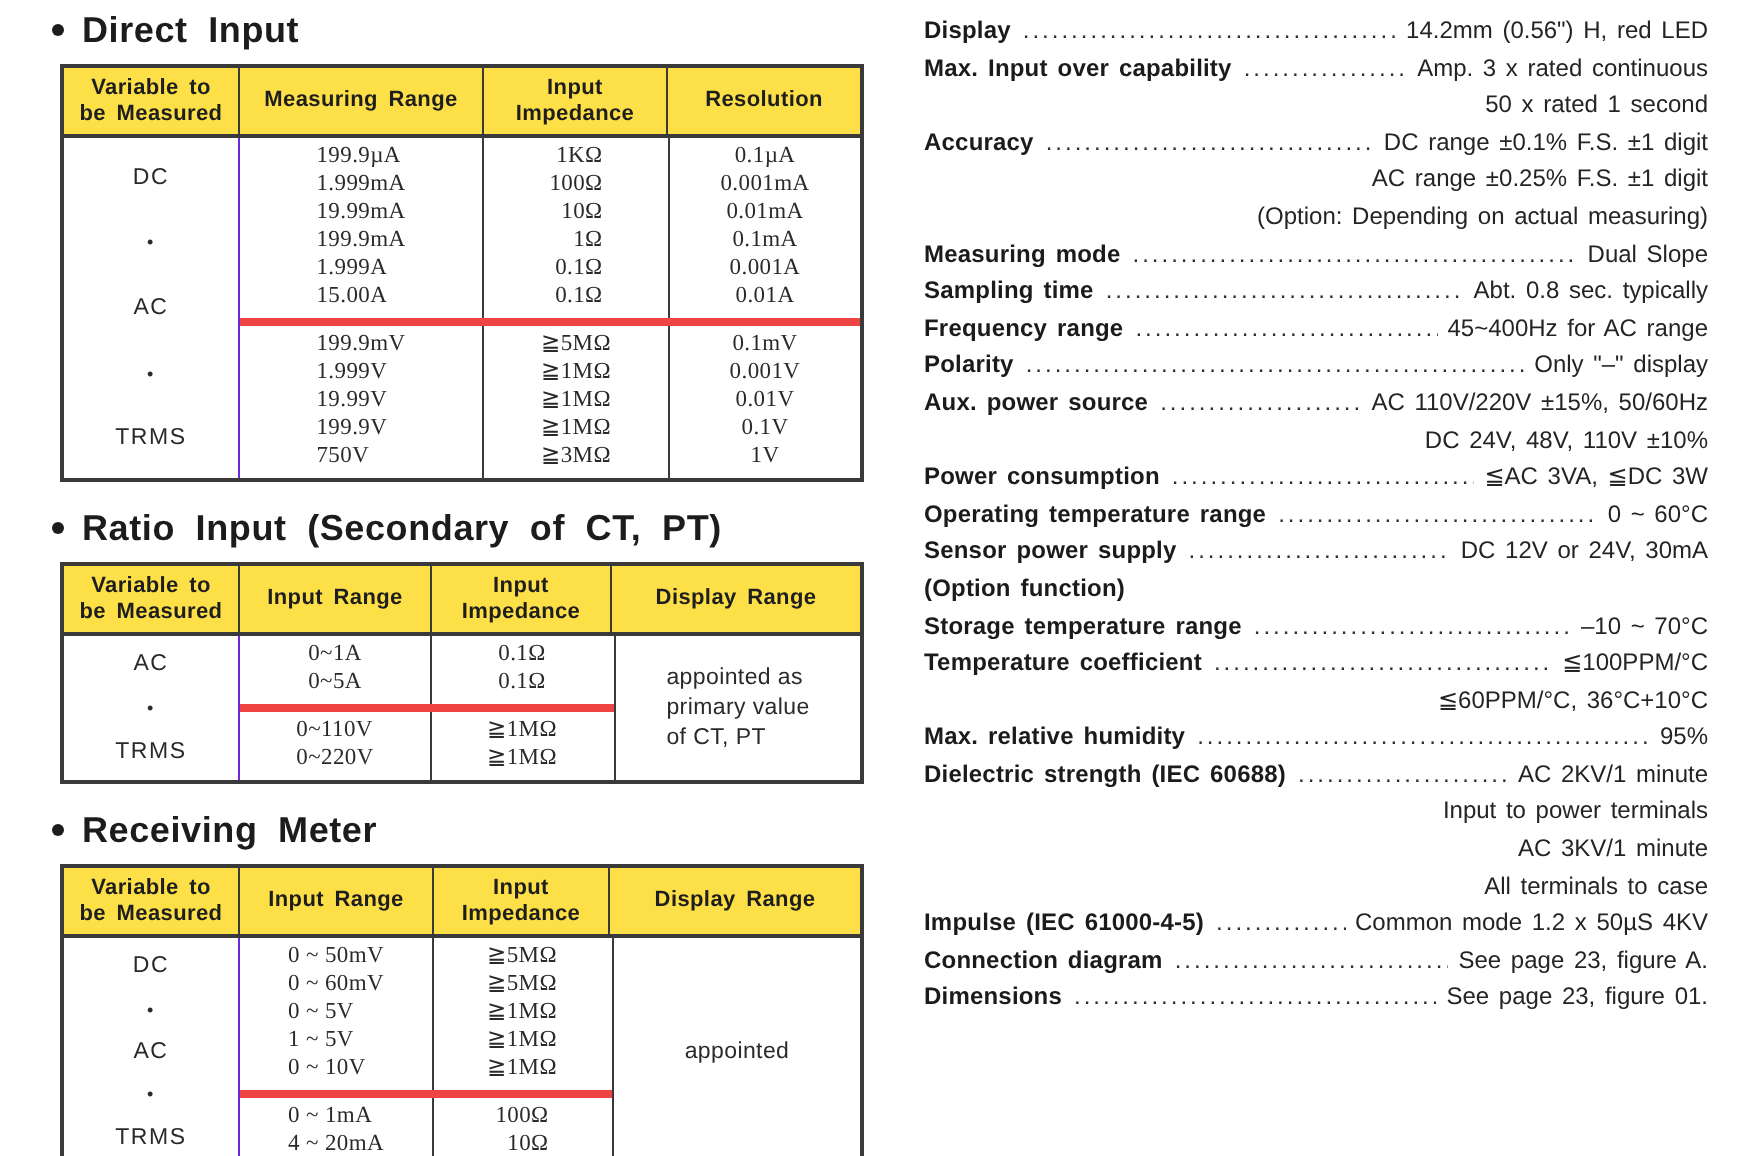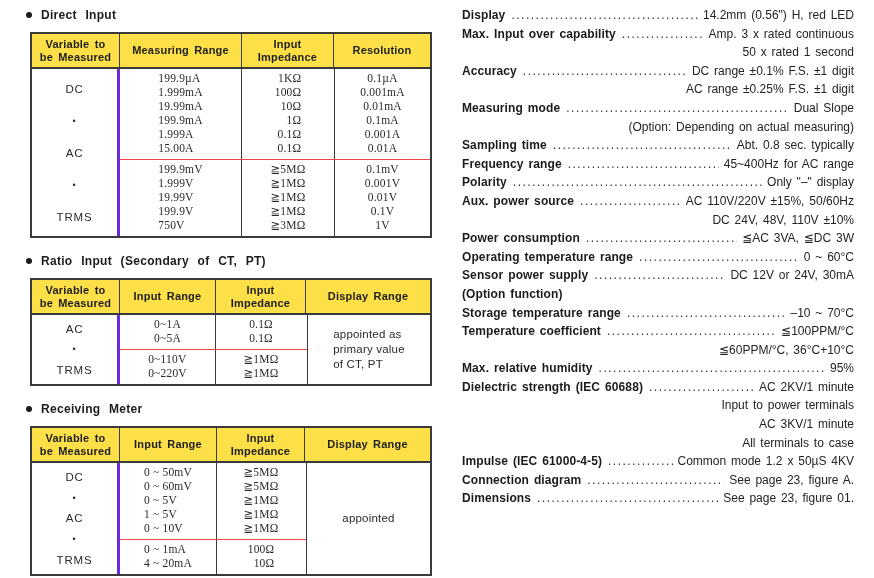--- a/index.html
+++ b/index.html
@@ -7,43 +7,43 @@
   .page {
     position:relative; width:874px; height:578px; background:#fff;
     font-family:"Liberation Sans", sans-serif; color:#232323; overflow:hidden;
   }
 
   
   .left-col { position:absolute; left:18px; top:6px; width:414px; }
   .sec + .sec { margin-top:14px; }
   .sec-title-row { display:flex; align-items:center; height:18px; margin:0 0 8px 8px; }
   .bullet { width:6px; height:6px; border-radius:50%; background:#1c1c1c; margin-right:9px; flex:none; }
-  .sec-title { font-size:12px; font-weight:bold; letter-spacing:.3px; word-spacing:5px; color:#1c1c1c; white-space:nowrap; }
+  .sec-title { font-size:18px; font-weight:bold; letter-spacing:.3px; word-spacing:5px; color:#1c1c1c; white-space:nowrap; }
 
   .tbl { border:2px solid #3a3a3a; width:402px; margin-left:12px; background:#fff; }
   .thead { display:flex; background:#fde047; border-bottom:2px solid #3a3a3a; }
   .th {
     border-right:1px solid #3a3a3a; display:flex; flex-direction:column;
     justify-content:center; align-items:center; height:33px;
     font-size:11px; font-weight:bold; letter-spacing:.2px; word-spacing:2px;
     text-align:center; line-height:13px; color:#1e1e1e;
   }
   .th.flexcol { flex:1; border-right:none; }
 
   .tbody { display:flex; align-items:stretch; }
   .cell-var {
-    border-right:3px solid #6d28d9; display:flex; flex-direction:column;
+    border-right:1px solid #6d28d9; display:flex; flex-direction:column;
     justify-content:space-around; align-items:center; padding:3px 0;
     font-size:11.5px; letter-spacing:.8px; color:#2a2a2a;
   }
   .vline.vdot { font-size:9px; }
   .mid { display:flex; flex-direction:column; }
   .mid.grow { flex:1; }
   .block { display:flex; }
-  .block + .block { border-top:1px solid #ef4444; }
+  .block + .block { border-top:4px solid #ef4444; }
   .bcol { padding:2px 0 3px;font-family:Liberation Serif, serif; }
   .rangecol { border-right:1px solid #3a3a3a; text-align:center; }
   .impcol { text-align:center; }
   .rescol { flex:1; text-align:center; border-left:1px solid #3a3a3a; }
   .colinner { display:inline-block; }
   .colinner.leftal { text-align:left; }
   .colinner.rightal { text-align:right; }
   .bline { line-height:14px; font-size:11.5px; color:#2a2a2a; letter-spacing:.2px; }
   .cell-display { flex:1; border-left:1px solid #3a3a3a; display:flex; align-items:center; justify-content:center; }
   .display-inner { text-align:left; font-size:11.5px; line-height:15px; letter-spacing:.2px; color:#2a2a2a; }
@@ -237,28 +237,28 @@
         <span class="spec-value">50 x rated 1 second</span>
       </div>
       <div class="spec-line">
         <span class="spec-label">Accuracy</span>
         <span class="leader"></span>
         <span class="spec-value">DC range ±0.1% F.S. ±1 digit</span>
       </div>
       <div class="spec-line cont">
         <span class="spec-value">AC range ±0.25% F.S. ±1 digit</span>
       </div>
+      <div class="spec-line cont">
+        <span class="spec-value">(Option: Depending on actual measuring)</span>
+      </div>
       <div class="spec-line">
         <span class="spec-label">Measuring mode</span>
         <span class="leader"></span>
         <span class="spec-value">Dual Slope</span>
       </div>
-      <div class="spec-line cont">
-        <span class="spec-value">(Option: Depending on actual measuring)</span>
-      </div>
       <div class="spec-line">
         <span class="spec-label">Sampling time</span>
         <span class="leader"></span>
         <span class="spec-value">Abt. 0.8 sec. typically</span>
       </div>
       <div class="spec-line">
         <span class="spec-label">Frequency range</span>
         <span class="leader"></span>
         <span class="spec-value">45~400Hz for AC range</span>
       </div>

